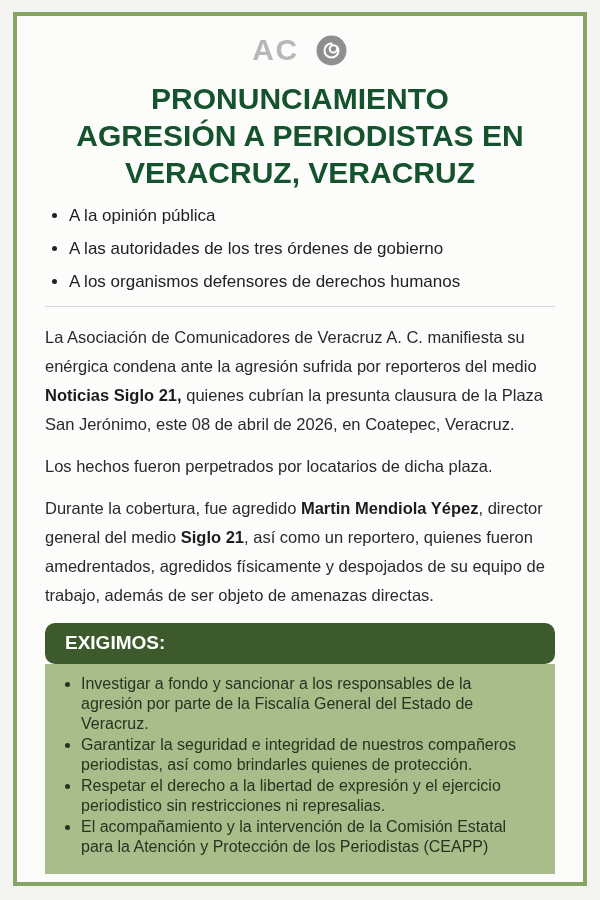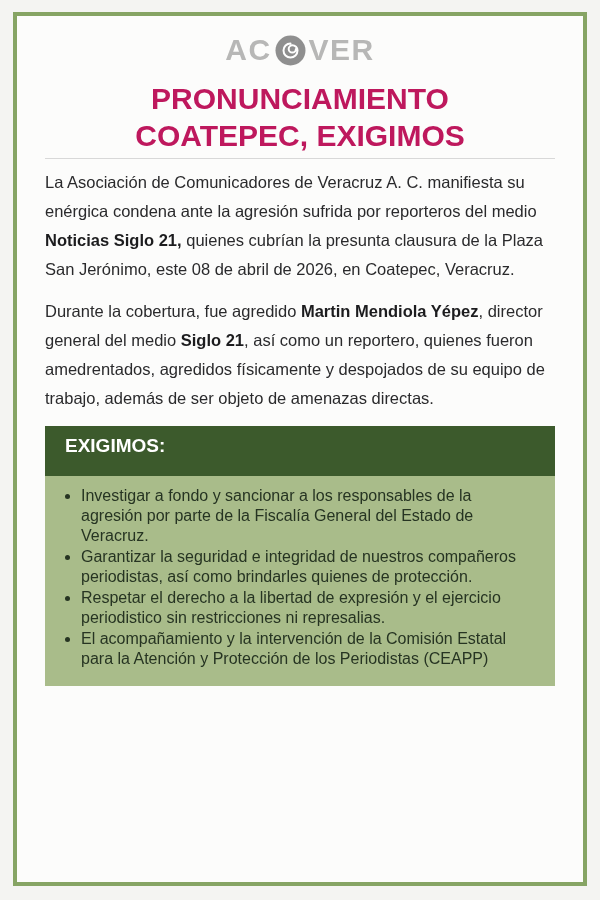--- a/index.html
+++ b/index.html
@@ -17,21 +17,21 @@
     border: 4px solid #86a464;
     background: #fcfcfb;
     padding: 14px 28px 0 28px;
     overflow: hidden;
   }
   
   .logo-row {
     display: flex;
     justify-content: center;
     align-items: center;
-    gap: 2px;
+    gap: 16px;
     margin-top: 2px;
     height: 36px;
   }
   .logo-txt {
     font-size: 30px;
     font-weight: 700;
     color: #b7b7b6;
     letter-spacing: 1.5px;
   }
   .logo-circle {
@@ -39,53 +39,54 @@
     display: inline-block;
     margin: 0 1px;
   }
   
   .title {
     margin-top: 12px;
     text-align: center;
     font-size: 30px;
     line-height: 37px;
     font-weight: 700;
-    color: #be185d;
+    color: #14532d;
     letter-spacing: 0px;
   }
   
   .addressees {
     margin: 16px 0 0 24px;
     list-style: disc;
     font-size: 17px;
     color: #222224;
   }
   .addressees li { margin-bottom: 15px; line-height: 18px; }
   .divider {
     border: none;
     border-top: 1px solid #d8d8d8;
     margin: 4px 0 0 0;
   }
   
-  .body-copy { margin-top: 9px; }
+  .body-copy { margin-top: 16px; }
   .body-copy p {
     font-size: 16.5px;
     line-height: 29px;
     color: #2a2a2c;
     margin-bottom: 13px;
   }
   .body-copy b { font-weight: 700; color: #1c1c1e; }
   
   .demands-box { margin-top: 6px; }
   .demands-header {
     background: #3c5a2c;
     color: #ffffff;
     font-weight: 700;
     font-size: 19px;
-    padding: 9px 20px 19px 20px;
+    padding: 9px 20px 10px 20px;
+    border-radius: 10px;
   }
   .demands-body {
     background: #a9bc8a;
     padding: 10px 18px 16px 14px;
   }
   .demands-list {
     list-style: disc;
     margin-left: 22px;
     font-size: 16px;
     color: #263422;
@@ -98,33 +99,39 @@
 <div class="frame">
 
   <div class="logo-row">
     <span class="logo-txt">AC</span>
     <span class="logo-circle">
       <svg width="31" height="31" viewBox="0 0 31 31">
         <circle cx="15.5" cy="15.5" r="15" fill="#8f8f8f"></circle>
         <path d="M15.5 8.5 a7 7 0 1 0 7 7 a5.2 5.2 0 0 0 -5.2 -5.2 a3.6 3.6 0 1 0 3.6 3.6" fill="none" stroke="#ffffff" stroke-width="2" stroke-linecap="round"></path>
       </svg>
     </span>
-    <span class="logo-txt">VER</span>
   </div>
 
   <div class="title">
     <div>PRONUNCIAMIENTO</div>
-    <div>COATEPEC, EXIGIMOS</div>
+    <div>AGRESIÓN A PERIODISTAS EN</div>
+    <div>VERACRUZ, VERACRUZ</div>
   </div>
 
+  <ul class="addressees">
+    <li>A la opinión pública</li>
+    <li>A las autoridades de los tres órdenes de gobierno</li>
+    <li>A los organismos defensores de derechos humanos</li>
+  </ul>
 
   <hr class="divider">
 
   <div class="body-copy">
     <p>La Asociación de Comunicadores de Veracruz A. C. manifiesta su enérgica condena ante la agresión sufrida por reporteros del medio <b>Noticias Siglo 21,</b> quienes cubrían la presunta clausura de la Plaza San Jerónimo, este 08 de abril de 2026, en Coatepec, Veracruz.</p>
+    <p>Los hechos fueron perpetrados por locatarios de dicha plaza.</p>
     <p>Durante la cobertura, fue agredido <b>Martin Mendiola Yépez</b>, director general del medio <b>Siglo 21</b>, así como un reportero, quienes fueron amedrentados, agredidos físicamente y despojados de su equipo de trabajo, además de ser objeto de amenazas directas.</p>
   </div>
 
   <div class="demands-box">
     <div class="demands-header">EXIGIMOS:</div>
     <div class="demands-body">
       <ul class="demands-list">
         <li>Investigar a fondo y sancionar a los responsables de la agresión por parte de la Fiscalía General del Estado de Veracruz.</li>
         <li>Garantizar la seguridad e integridad de nuestros compañeros periodistas, así como brindarles quienes de protección.</li>
         <li>Respetar el derecho a la libertad de expresión y el ejercicio periodistico sin restricciones ni represalias.</li>

